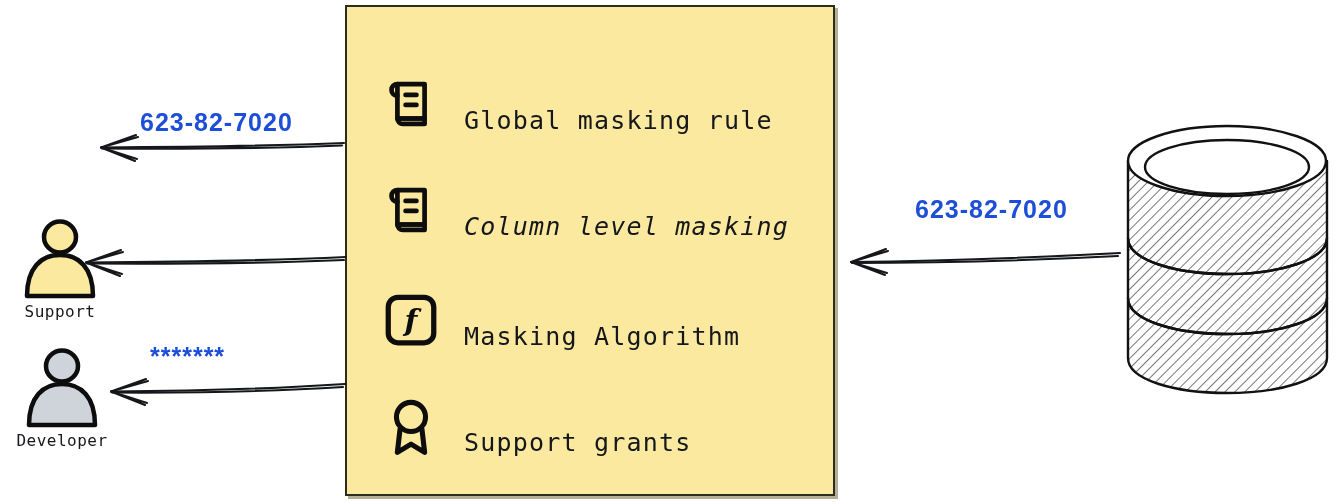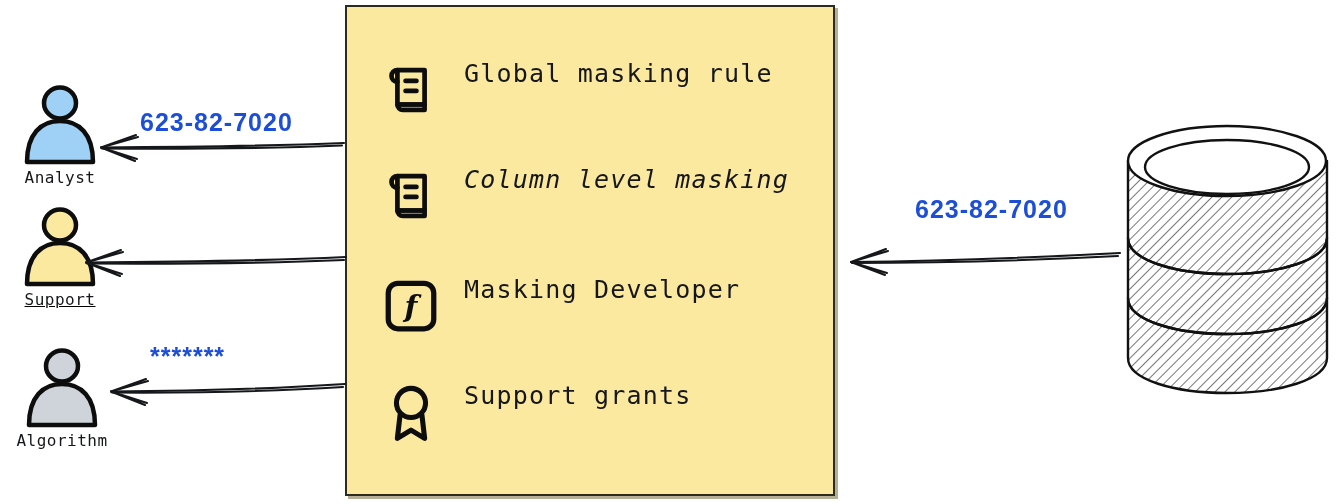--- a/index.html
+++ b/index.html
@@ -28,21 +28,21 @@
     height: 491px;
     background: #fbe9a0;
     border: 2.5px solid #2b2b20;
     box-sizing: border-box;
     box-shadow: 3px 3px 0 rgba(90,80,20,0.45);
   }
   .policy-row {
     position: absolute;
     left: 33px;
     display: flex;
-    align-items: flex-start;
+    align-items: flex-end;
     height: 76px;
   }
   .policy-row .row-icon {
     width: 62px;
     height: 62px;
     flex: 0 0 62px;
     display: flex;
     align-items: center;
     justify-content: center;
   }
@@ -74,21 +74,21 @@
   }
   .actor .actor-label {
     font-family: "DejaVu Sans Mono", monospace;
     font-size: 16px;
     color: #15171a;
     letter-spacing: 0.5px;
     margin-top: 2px;
     white-space: nowrap;
   }
   #actor-0 { left: 0px;  top: 82px; }
-  #actor-1 { left: 0px;  top: 204px; text-decoration: underline; }
+  #actor-1 { left: 0px;  top: 216px; }
   #actor-2 { left: 2px;  top: 345px; }
 
   
   .flow {
     position: absolute;
   }
   .flow-label {
     position: absolute;
     font-family: Liberation Sans, sans-serif;
     font-weight: 700;
@@ -152,65 +152,56 @@
       <span class="row-label">Column level masking</span>
     </div>
 
     <div class="policy-row" id="row-2">
       <span class="row-icon">
         <svg width="56" height="56" viewBox="0 0 64 64">
           <rect x="6" y="6" width="52" height="52" rx="11" ry="11" fill="none" stroke="#0d0d0d" stroke-width="6"></rect>
           <text x="32" y="45" text-anchor="middle" font-family="DejaVu Serif, serif" font-style="italic" font-weight="700" font-size="34" fill="#0d0d0d">f</text>
         </svg>
       </span>
-      <span class="row-label">Masking Developer</span>
+      <span class="row-label">Masking Algorithm</span>
     </div>
 
     <div class="policy-row" id="row-3">
       <span class="row-icon">
         <svg width="56" height="60" viewBox="0 0 60 66">
           <g fill="none" stroke="#0d0d0d" stroke-width="5.6" stroke-linecap="round" stroke-linejoin="round">
             <circle cx="30" cy="23" r="16"></circle>
             <path d="M18 36 L15 62 L30 53 L45 62 L42 36"></path>
           </g>
         </svg>
       </span>
       <span class="row-label">Support grants</span>
     </div>
 
   </div>
 
-  <div class="actor" id="actor-0">
-    <div class="actor-figure">
-      <svg width="84" height="82" viewBox="0 0 84 82">
-        <ellipse cx="42" cy="19" rx="16" ry="15.5" fill="#9fd0f5" stroke="#0d0d0d" stroke-width="4.5"></ellipse>
-        <path d="M9 78 C9 50 23 37 42 37 C61 37 75 50 75 78 Z" fill="#9fd0f5" stroke="#0d0d0d" stroke-width="4.5" stroke-linejoin="round"></path>
-      </svg>
-    </div>
-    <div class="actor-label">Analyst</div>
-  </div>
 
   <div class="actor" id="actor-1">
     <div class="actor-figure">
       <svg width="84" height="82" viewBox="0 0 84 82">
         <ellipse cx="42" cy="19" rx="16" ry="15.5" fill="#fbe9a0" stroke="#0d0d0d" stroke-width="4.5"></ellipse>
         <path d="M9 78 C9 50 23 37 42 37 C61 37 75 50 75 78 Z" fill="#fbe9a0" stroke="#0d0d0d" stroke-width="4.5" stroke-linejoin="round"></path>
       </svg>
     </div>
     <div class="actor-label">Support</div>
   </div>
 
   <div class="actor" id="actor-2">
     <div class="actor-figure">
       <svg width="84" height="82" viewBox="0 0 84 82">
         <ellipse cx="42" cy="19" rx="16" ry="15.5" fill="#ced4da" stroke="#0d0d0d" stroke-width="4.5"></ellipse>
         <path d="M9 78 C9 50 23 37 42 37 C61 37 75 50 75 78 Z" fill="#ced4da" stroke="#0d0d0d" stroke-width="4.5" stroke-linejoin="round"></path>
       </svg>
     </div>
-    <div class="actor-label">Algorithm</div>
+    <div class="actor-label">Developer</div>
   </div>
 
   <div class="flow" id="flow-arrow-0">
     <svg width="255" height="40" viewBox="0 0 255 40">
       <g fill="none" stroke="#15171a" stroke-width="2.1" stroke-linecap="round">
         <path d="M249 15 C190 17.5 90 19 6 19.5"></path>
         <path d="M247 17.5 C185 20 85 21 7 20.5"></path>
         <path d="M6 19.5 L41 7 M6 19.5 L43 9"></path>
         <path d="M6 19.5 L40 33 M6 19.5 L42 31"></path>
       </g>

